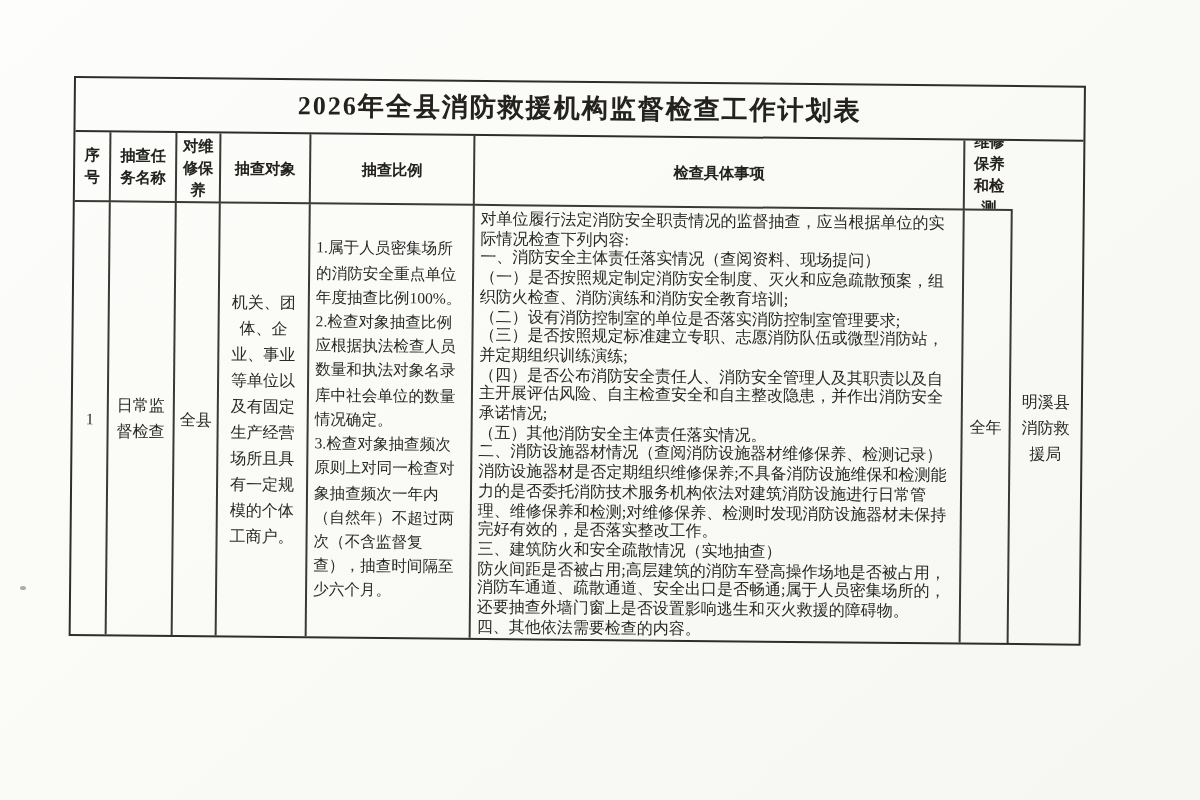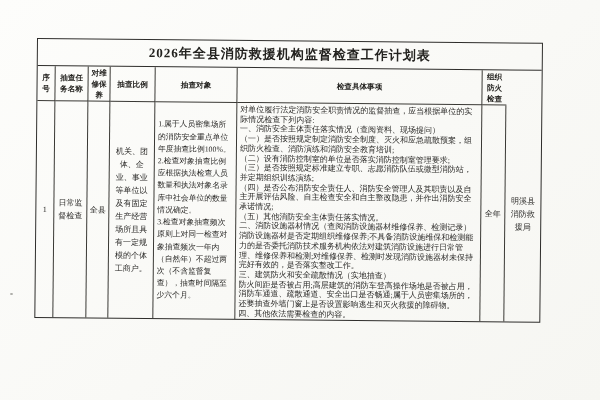--- a/index.html
+++ b/index.html
@@ -117,24 +117,24 @@
 <div class="scan-speck"></div>
 
 <div class="sheet">
 
   <div class="title-row">2026年全县消防救援机构监督检查工作计划表</div>
 
   <div class="grid hdr">
     <div>序号</div>
     <div>抽查任务名称</div>
     <div>对维修保养</div>
+    <div>抽查对象</div>
     <div>抽查比例</div>
-    <div>抽查对象</div>
     <div>检查具体事项</div>
-    <div>组织防火检查</div>
+    <div>维修保养和检测</div>
   </div>
 
   <div class="grid bdy">
     <div class="cell-seq">1</div>
     <div class="cell-task">日常监督检查</div>
     <div>全县</div>
     <div class="cell-target">机关、团体、企业、事业等单位以及有固定生产经营场所且具有一定规模的个体工商户。</div>
     <div class="cell-ratio preline">1.属于人员密集场所的消防安全重点单位年度抽查比例100%。
 2.检查对象抽查比例应根据执法检查人员数量和执法对象名录库中社会单位的数量情况确定。
 3.检查对象抽查频次原则上对同一检查对象抽查频次一年内（自然年）不超过两次（不含监督复查），抽查时间隔至少六个月。</div>

